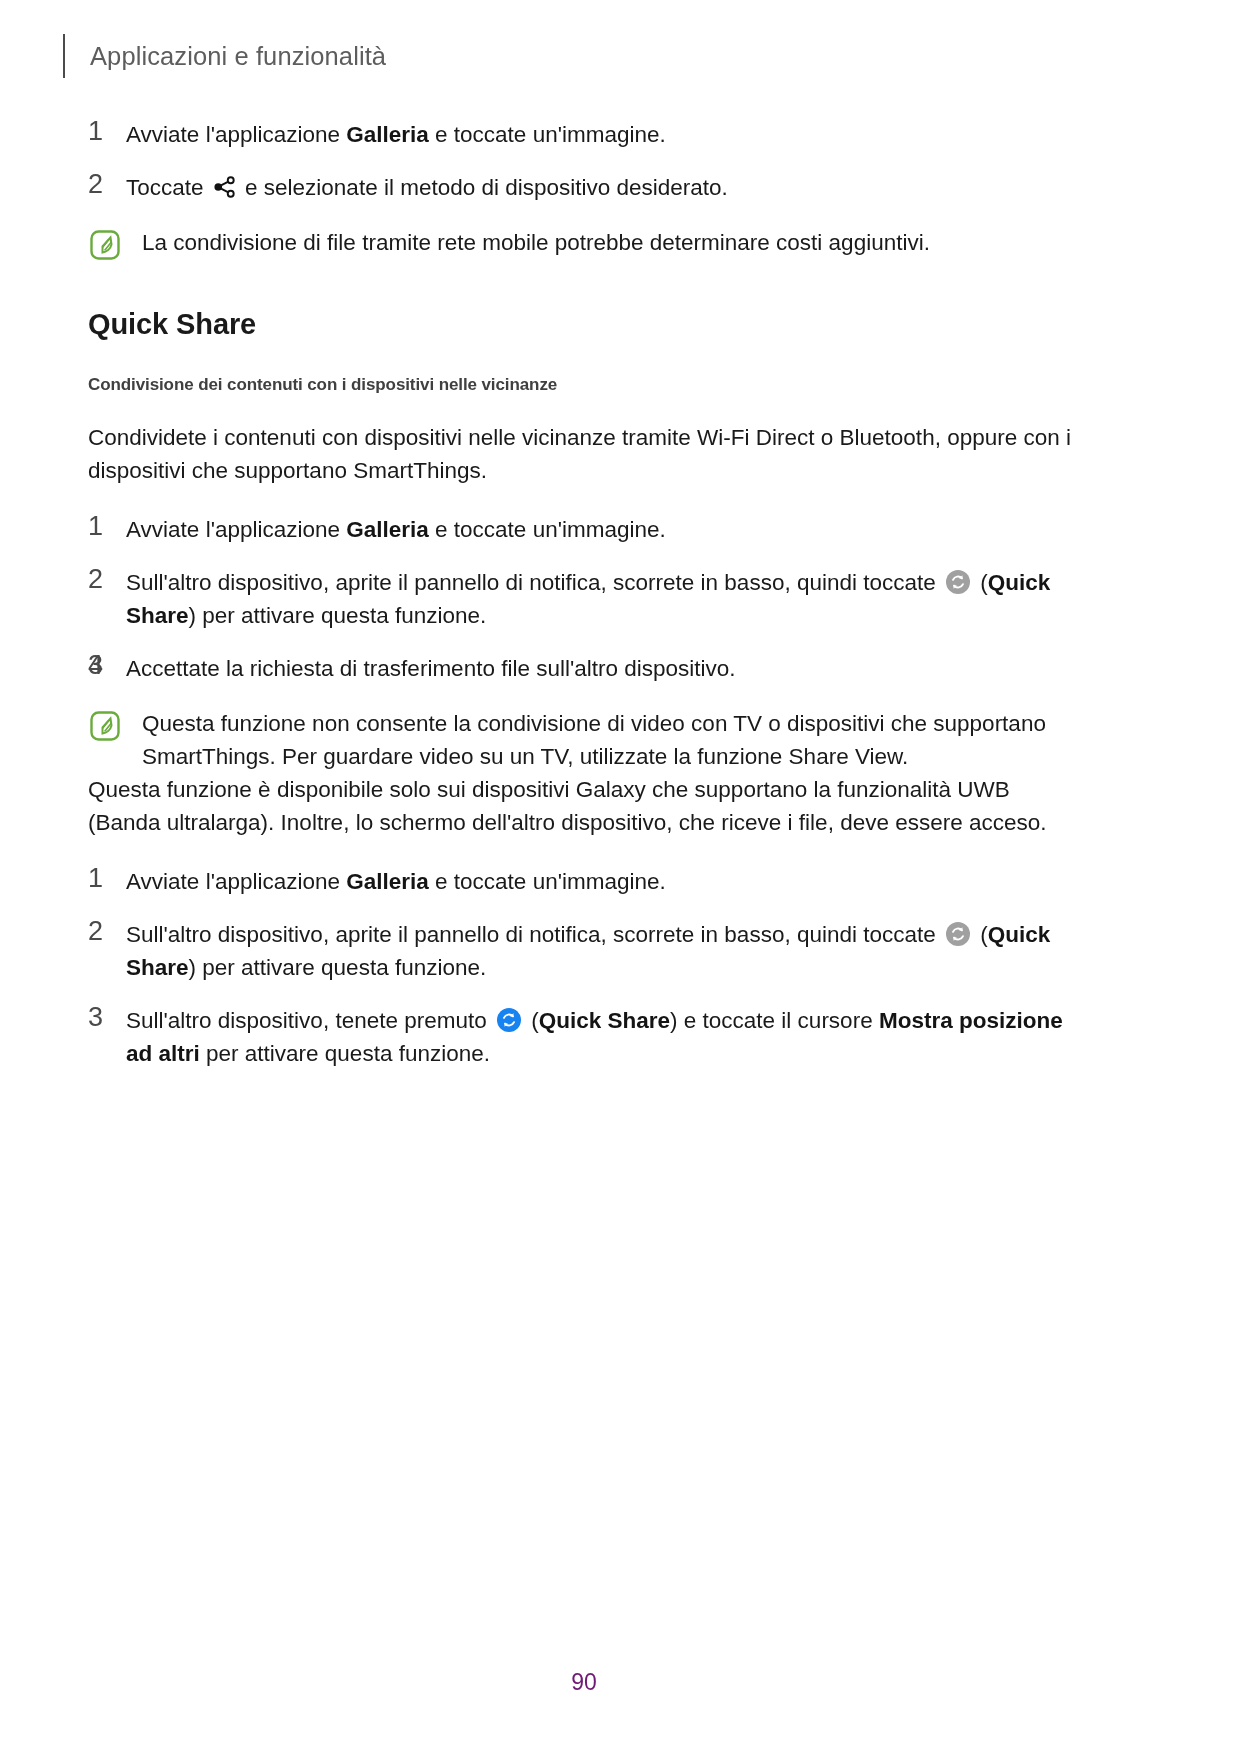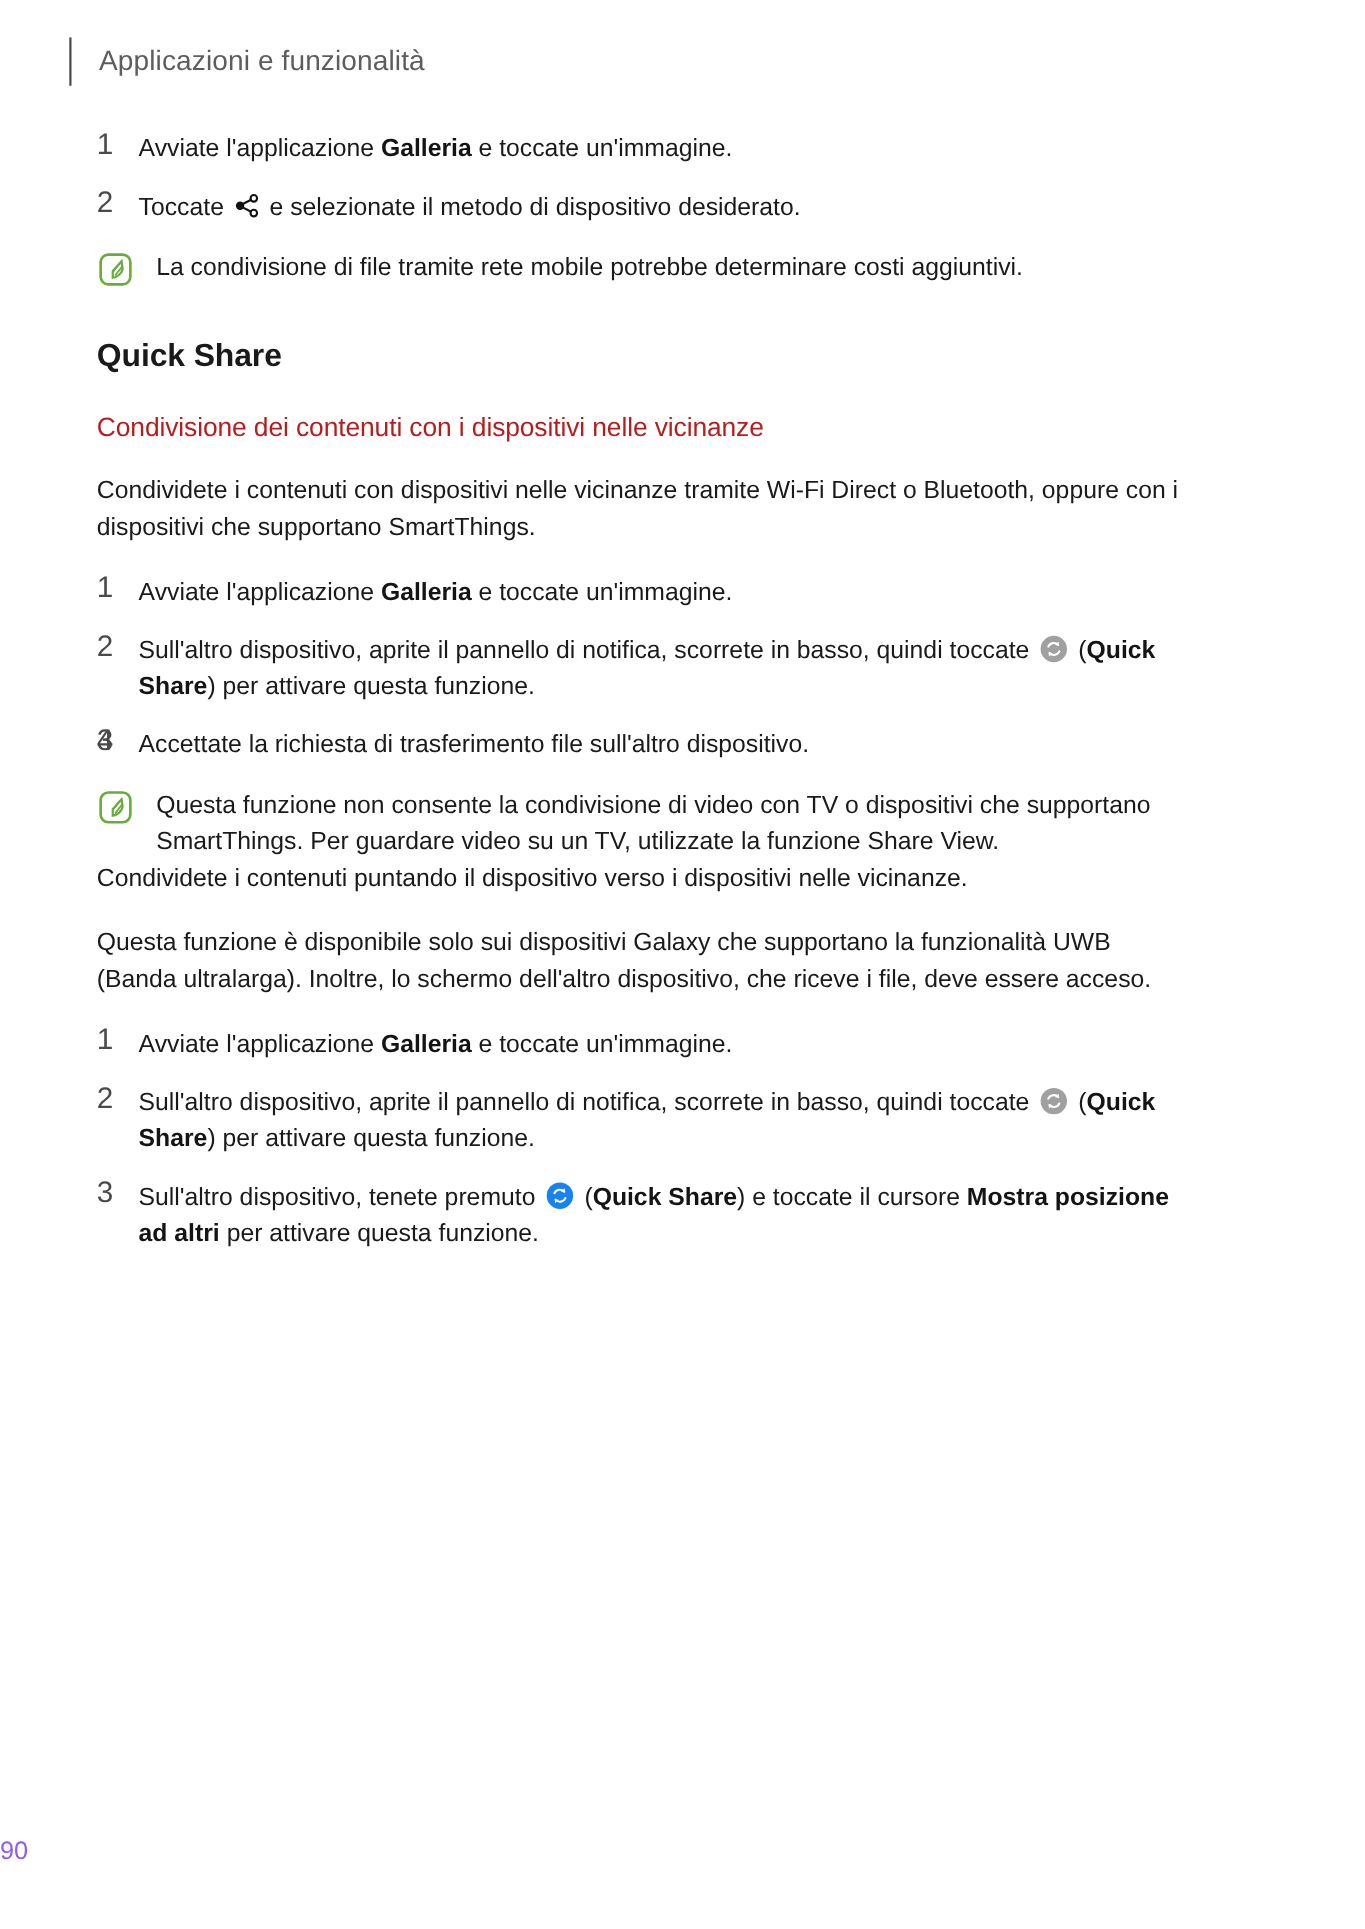--- a/index.html
+++ b/index.html
@@ -73,23 +73,23 @@
 
   h2.section-title {
     font-size: 29px;
     font-weight: bold;
     color: #1a1a1a;
     margin: 48px 0 34px 0;
     letter-spacing: -0.1px;
   }
 
   h3.sub-title {
-    font-size: 24px;
-    font-weight: normal;
-    color: #b91c1c;
+    font-size: 17px;
+    font-weight: bold;
+    color: #404040;
     margin: 0 0 26px 0;
     letter-spacing: -0.1px;
   }
   h3.sub-title.spaced { margin-top: 46px; }
 
   
   ol.steps {
     list-style: none;
     margin: 0;
     padding: 0;
@@ -143,23 +143,23 @@
   }
   .icon-share { width: 23px; height: 24px; }
   .icon-qs { width: 26px; height: 26px; vertical-align: -5px; }
 
   
   .page-number {
     position: absolute;
     bottom: 58px;
     left: 0;
     width: 1168px;
-    text-align: left;
+    text-align: center;
     font-size: 23px;
-    color: #8b5cf6;
+    color: #701a75;
   }
 </style>
 </head>
 <body>
 
 <div class="page">
 
   <div class="running-head">
     <div class="head-rule"></div>
     <div class="head-title">Applicazioni e funzionalità</div>
@@ -234,21 +234,20 @@
           <rect x="1.5" y="1.5" width="27" height="27" rx="7" ry="7" fill="none" stroke="#6aab3c" stroke-width="2.4"></rect>
           <path d="M20.5 7.5 L12.5 16.5 L12.5 22.5 C16.5 22 20.5 19 21.5 14.5 Z" fill="none" stroke="#6aab3c" stroke-width="2"></path>
           <line x1="18.6" y1="9.6" x2="12.6" y2="17.2" stroke="#6aab3c" stroke-width="1.6"></line>
           <line x1="21.2" y1="12.2" x2="14.6" y2="20.4" stroke="#6aab3c" stroke-width="1.6"></line>
         </svg>
       </span>
       <span class="note-body">Questa funzione non consente la condivisione di video con TV o dispositivi che supportano SmartThings. Per guardare video su un TV, utilizzate la funzione Share View.</span>
     </div>
 
 
-    <p class="body-text">Condividete i contenuti puntando il dispositivo verso i dispositivi nelle vicinanze.</p>
     <p class="body-text">Questa funzione è disponibile solo sui dispositivi Galaxy che supportano la funzionalità UWB (Banda ultralarga). Inoltre, lo schermo dell'altro dispositivo, che riceve i file, deve essere acceso.</p>
 
     <ol class="steps">
       <li class="step">
         <span class="step-num">1</span>
         <span class="step-text"><span>Avviate l'applicazione </span><b>Galleria</b><span> e toccate un'immagine.</span></span>
       </li>
       <li class="step">
         <span class="step-num">2</span>
         <span class="step-text"><span>Sull'altro dispositivo, aprite il pannello di notifica, scorrete in basso, quindi toccate </span><span class="icon-inline icon-qs"><svg viewBox="0 0 26 26" width="26" height="26">

